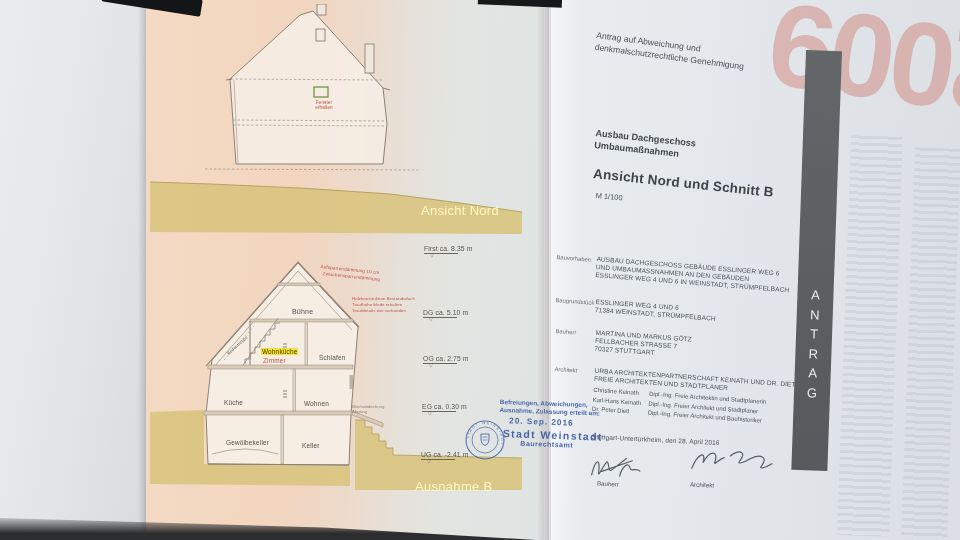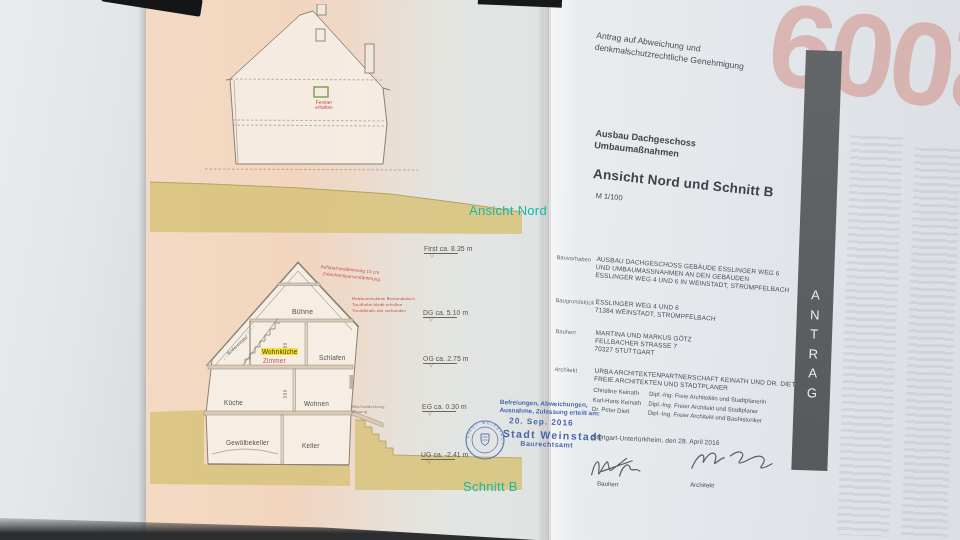--- a/index.html
+++ b/index.html
@@ -15,21 +15,21 @@
   #fold-light{left:549px;top:-4px;width:30px;height:548px;background:linear-gradient(to right,rgba(255,255,255,0.55),rgba(255,255,255,0));}
   
   #ghost{left:544px;top:-4px;width:416px;height:548px;overflow:hidden;}
   .ghost-col{background:repeating-linear-gradient(to bottom,rgba(140,152,168,0.17) 0 3px,rgba(140,152,168,0) 3px 7px);transform:rotate(2deg);}
   #ghost-year{left:296px;top:-12px;width:176px;height:156px;font-size:118px;font-weight:bold;line-height:150px;text-align:center;color:rgba(208,134,122,0.5);transform:rotate(188deg);letter-spacing:-5px;}
   
   #wedge-topleft{left:102px;top:-8px;width:100px;height:17px;background:#141517;transform:rotate(9deg);border-radius:2px;}
   #wedge-topcenter{left:478px;top:-6px;width:84px;height:12px;background:#17181a;transform:rotate(2.5deg);}
   #wedge-bottom{left:-6px;top:514px;width:600px;height:32px;background:linear-gradient(to bottom,rgba(40,40,42,0),#2c2d2f 60%);clip-path:polygon(0 12%,55% 42%,100% 92%,100% 100%,0 100%);}
   
-  .draw-title{font-size:13px;color:#14b8a6;letter-spacing:0.3px;margin-left:48px;}
+  .draw-title{font-size:13px;color:#fef9c3;letter-spacing:0.3px;}
   .room{font-size:6.4px;color:#55504a;letter-spacing:0.2px;}
   .rednote{font-size:4.6px;color:#c0524a;line-height:5.4px;letter-spacing:0.1px;}
   .graynote{font-size:4.4px;color:#8d8776;line-height:5.2px;}
   .level{font-size:6.8px;color:#5a554f;letter-spacing:0.1px;}
   .level .datum-line{display:block;width:34px;border-bottom:0.8px solid #6a655f;margin-top:0.5px;}
   .level .datum-glyph{position:absolute;left:6px;top:7px;font-size:5px;color:#6a655f;}
   
   .form-sm{font-size:6.5px;color:#4b515a;line-height:8.2px;letter-spacing:0.1px;}
   .form-label{font-size:5.8px;color:#6a7079;}
   .hdr{font-size:8.6px;color:#4b5058;line-height:11.5px;}
@@ -122,21 +122,21 @@
   <div class="abs room" style="left:304px;top:400px;">Wohnen</div>
   <div class="abs room" style="left:226px;top:439px;">Gewölbekeller</div>
   <div class="abs room" style="left:302px;top:442px;">Keller</div>
   <div class="abs room" style="left:226px;top:352px;font-size:4.2px;transform:rotate(-42deg);transform-origin:0 0;">Bodentreppe</div>
   <div class="abs rednote" style="left:321px;top:264px;transform:rotate(6deg);transform-origin:0 0;">Aufsparrendämmung 10 cm</div>
   <div class="abs rednote" style="left:323px;top:271px;transform:rotate(6deg);transform-origin:0 0;">Zwischensparrendämmung</div>
   <div class="abs rednote" style="left:352px;top:296px;font-size:4.3px;">Holzkonstruktion Bestandsdach</div>
   <div class="abs rednote" style="left:352px;top:302px;font-size:4.3px;">Traufhöhe bleibt erhalten</div>
   <div class="abs rednote" style="left:352px;top:308px;font-size:4.3px;">Traufdetails wie vorhanden</div>
   <div class="abs graynote" style="left:352px;top:404px;width:36px;">Blechabdeckung Abgang</div>
-  <div class="abs draw-title" style="left:415px;top:479px;">Schnitt B</div>
+  <div class="abs draw-title" style="left:415px;top:479px;">Ausnahme B</div>
 
   <div class="abs level" style="left:424px;top:245px;">
     <span>First</span>&nbsp;<span>ca. 8.35 m</span>
     <span class="datum-line"></span><span class="datum-glyph">▽</span>
   </div>
   <div class="abs level" style="left:423px;top:309px;">
     <span>DG</span>&nbsp;<span>ca. 5.10 m</span>
     <span class="datum-line"></span><span class="datum-glyph">▽</span>
   </div>
   <div class="abs level" style="left:423px;top:355px;">

